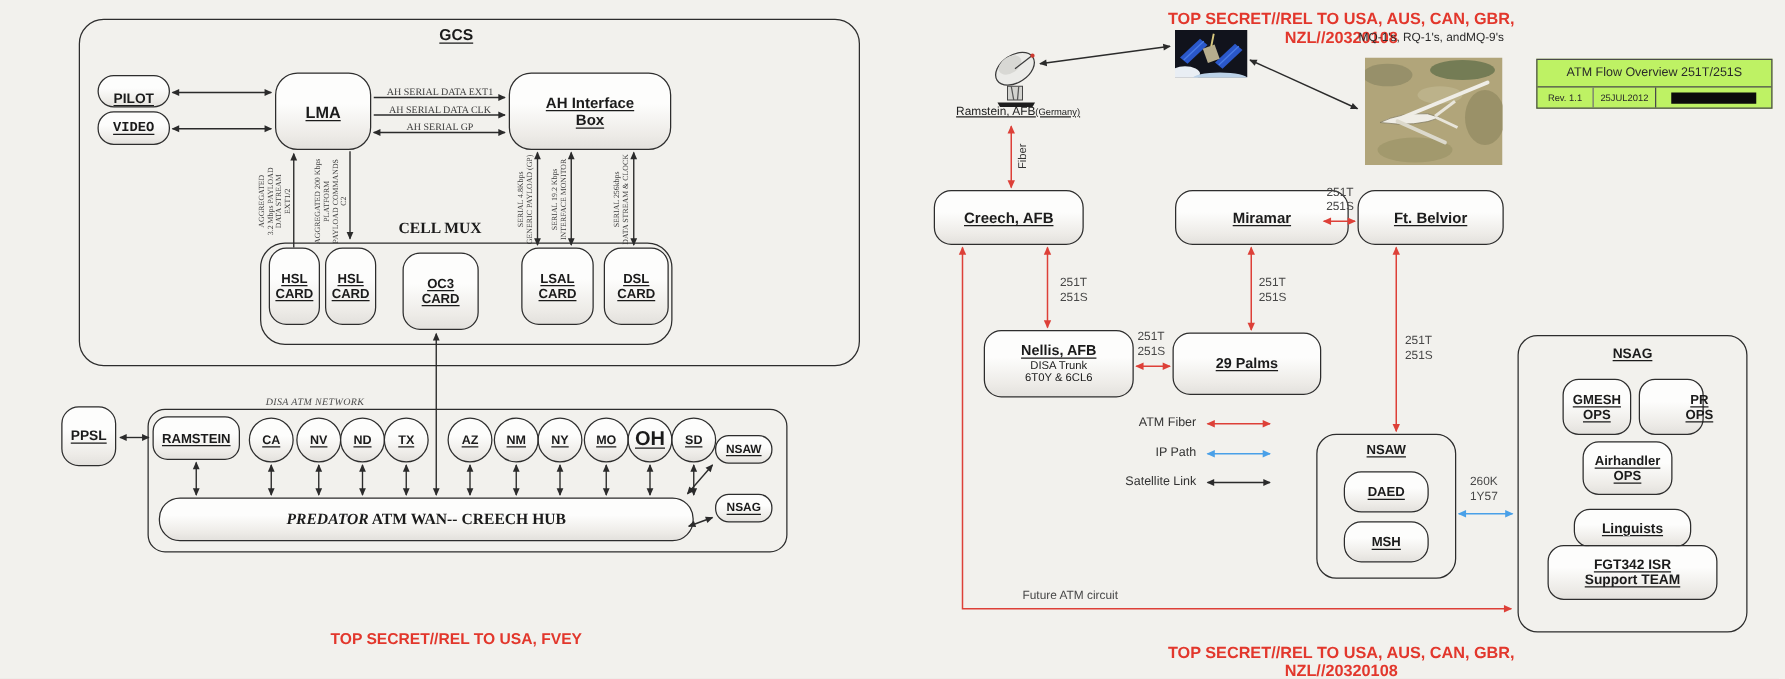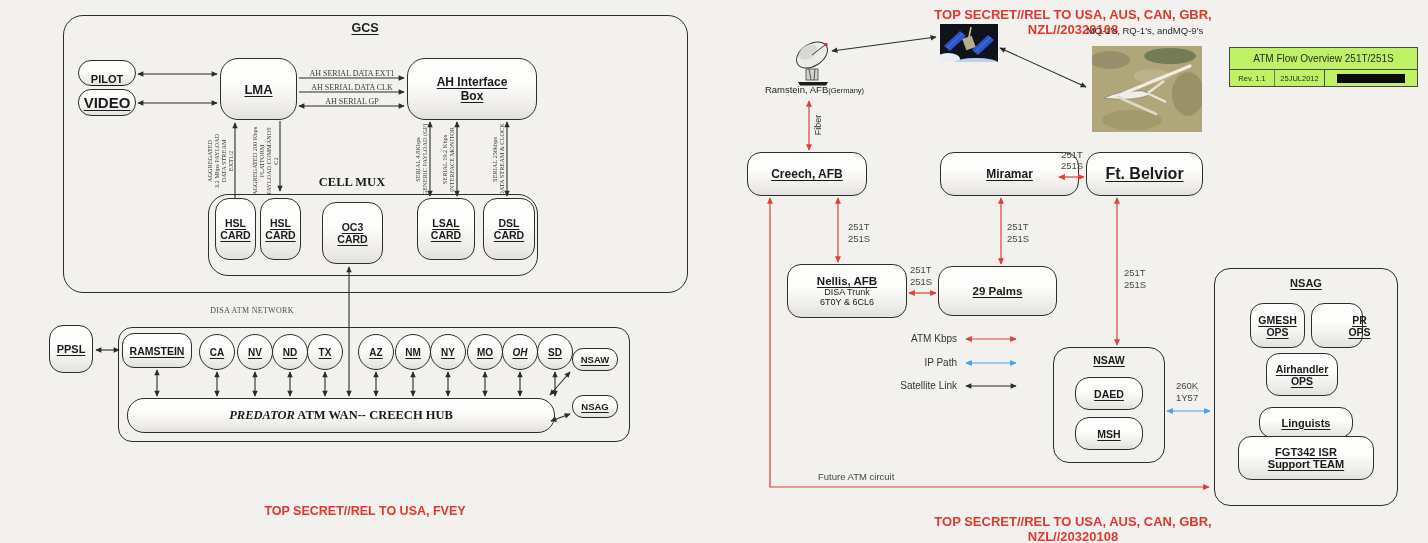--- a/index.html
+++ b/index.html
@@ -32,21 +32,21 @@
 
 <div class="stage">
 
   <div class="frame" style="left:63px;top:15px;width:625px;height:278px;border-radius:20px;"></div>
   <div class="lbl b u ctr" style="left:340px;top:21px;width:50px;font-size:12.5px;">GCS</div>
 
   <div class="node" style="left:78px;top:60px;width:58px;height:26px;border-radius:13px;justify-content:flex-end;">
     <span class="b u" style="font-size:11px;">PILOT</span>
     </div>
   <div class="node" style="left:78px;top:89px;width:58px;height:27px;border-radius:13px;">
-    <span class="b u" style="font-size:15px;">VIDEO</span>
+    <span class="b u" style="font-size:11px;font-family:Liberation Mono, monospace;">VIDEO</span>
     </div>
   <div class="node" style="left:220px;top:58px;width:77px;height:62px;border-radius:18px;">
     <span class="b u" style="font-size:13px;">LMA</span>
     </div>
   <div class="node" style="left:407px;top:58px;width:130px;height:62px;border-radius:18px;">
     <span class="b u ml" style="font-size:12px;">AH Interface
 Box</span>
     </div>
 
   <div class="lbl serif ctr" style="left:282px;top:69px;width:140px;font-size:8px;color:#3c3c3c;">AH SERIAL DATA EXT1</div>
@@ -84,21 +84,21 @@
     </div>
   <div class="node" style="left:417px;top:198px;width:58px;height:62px;border-radius:14px;">
     <span class="b u ml" style="font-size:10.5px;">LSAL
 CARD</span>
     </div>
   <div class="node" style="left:483px;top:198px;width:52px;height:62px;border-radius:14px;justify-content:center;">
     <span class="b u ml" style="font-size:10.5px;">DSL
 CARD</span>
     </div>
 
-  <div class="lbl serif ctr" style="left:207px;top:306px;width:90px;font-size:8px;letter-spacing:.3px;color:#4d4d4d;">DISA ATM NETWORK</div>
+  <div class="lbl serif ctr" style="left:207px;top:317px;width:90px;font-size:8px;letter-spacing:.3px;color:#4d4d4d;font-style:italic;">DISA ATM NETWORK</div>
   <div class="frame" style="left:118px;top:327px;width:512px;height:115px;border-radius:14px;"></div>
 
   <div class="node" style="left:49px;top:325px;width:44px;height:48px;border-radius:14px;">
     <span class="b u" style="font-size:11px;">PPSL</span>
     </div>
   <div class="node" style="left:122px;top:333px;width:70px;height:35px;border-radius:12px;">
     <span class="b u" style="font-size:10.5px;">RAMSTEIN</span>
     </div>
 
   <div class="node circ" style="left:199px;top:334px;width:36px;height:36px;">
@@ -119,21 +119,21 @@
   <div class="node circ" style="left:395px;top:334px;width:36px;height:36px;">
       <span class="b u" style="font-size:10px;">NM</span>
     </div>
   <div class="node circ" style="left:430px;top:334px;width:36px;height:36px;">
       <span class="b u" style="font-size:10px;">NY</span>
     </div>
   <div class="node circ" style="left:467px;top:334px;width:36px;height:36px;">
       <span class="b u" style="font-size:10px;">MO</span>
     </div>
   <div class="node circ" style="left:502px;top:334px;width:36px;height:36px;">
-      <span class="b u" style="font-size:10px;font-style:italic;">OH</span>
+      <span class="b u" style="font-size:16px;">OH</span>
     </div>
   <div class="node circ" style="left:537px;top:334px;width:36px;height:36px;">
       <span class="b u" style="font-size:10px;">SD</span>
     </div>
 
   <div class="node" style="left:127px;top:398px;width:428px;height:35px;border-radius:17px;">
     <span class="serif b" style="font-size:12.5px;"><i>PREDATOR</i><span> ATM WAN-- CREECH HUB</span></span>
     </div>
 
   <div class="node" style="left:572px;top:348px;width:46px;height:23px;border-radius:11px;">
@@ -150,21 +150,21 @@
   <svg style="position:absolute;left:788px;top:40px;" width="50" height="46" viewBox="0 0 50 46">
     <path d="M10,42 L40,42 L38,45.5 L12,45.5 Z" fill="#1d1d1d"></path>
     <rect x="18" y="29" width="12" height="11" fill="#d3d3cf" stroke="#444" stroke-width="0.8"></rect>
     <line x1="21" y1="29" x2="23" y2="40" stroke="#555" stroke-width="1"></line>
     <line x1="27" y1="29" x2="26" y2="40" stroke="#555" stroke-width="1"></line>
     <ellipse cx="24" cy="15" rx="17" ry="11" fill="#ebebe8" stroke="#3a3a3a" stroke-width="1" transform="rotate(-33 24 15)"></ellipse>
     <ellipse cx="20" cy="12" rx="10" ry="6.5" fill="#d8d8d4" transform="rotate(-33 20 12)"></ellipse>
     <line x1="37" y1="5" x2="24" y2="15" stroke="#3a3a3a" stroke-width="1"></line>
     <circle cx="38" cy="4.5" r="1.7" fill="#cc3a30"></circle>
   </svg>
-  <div class="lbl ctr" style="left:752px;top:85px;width:125px;font-size:9.5px;color:#222;">
+  <div class="lbl ctr" style="left:752px;top:85px;width:125px;font-size:9.5px;color:#222;text-decoration:underline;">
     <span>Ramstein, AFB</span><span style="font-size:7.5px;">(Germany)</span></div>
   <div class="lbl ctr vrot" style="left:799px;top:119px;width:40px;height:12px;font-size:9px;color:#333;">Fiber</div>
 
   <svg style="position:absolute;left:940px;top:24px;" width="58" height="38" viewBox="0 0 58 38">
     <rect width="58" height="38" fill="#11131c"></rect>
     <polygon points="4,22 20,7 26,12 10,27" fill="#2a57c9"></polygon>
     <polygon points="32,26 48,11 54,16 38,31" fill="#2a57c9"></polygon>
     <line x1="7" y1="24" x2="23" y2="9" stroke="#4b7de8" stroke-width="1"></line>
     <line x1="35" y1="28" x2="51" y2="13" stroke="#4b7de8" stroke-width="1"></line>
     <rect x="24" y="13" width="10" height="12" fill="#b7ad8d" transform="rotate(-20 29 19)"></rect>
@@ -199,21 +199,21 @@
     </div>
   </div>
 
   <div class="node" style="left:747px;top:152px;width:120px;height:44px;border-radius:14px;">
     <span class="b u" style="font-size:12px;">Creech, AFB</span>
     </div>
   <div class="node" style="left:940px;top:152px;width:139px;height:44px;border-radius:14px;">
     <span class="b u" style="font-size:12px;">Miramar</span>
     </div>
   <div class="node" style="left:1086px;top:152px;width:117px;height:44px;border-radius:14px;">
-    <span class="b u" style="font-size:16px;text-align:right;">Ft. Belvior</span>
+    <span class="b u" style="font-size:12px;text-align:right;">Ft. Belvior</span>
     </div>
 
   <div class="lbl gray ctr" style="left:1058px;top:149px;width:28px;font-size:9.5px;line-height:11px;">
     <span style="display:block;">251T</span>
     <span style="display:block;">251S</span>
     </div>
   <div class="lbl gray" style="left:848px;top:221px;width:30px;font-size:9.5px;line-height:12px;">
     <span style="display:block;">251T</span>
     <span style="display:block;">251S</span>
     </div>
@@ -232,21 +232,21 @@
 
   <div class="node" style="left:787px;top:264px;width:120px;height:54px;border-radius:14px;">
     <span class="b u" style="font-size:11.5px;">Nellis, AFB</span>
     <span style="font-size:9px;">DISA Trunk</span>
     <span style="font-size:9px;">6T0Y &amp; 6CL6</span>
     </div>
   <div class="node" style="left:938px;top:266px;width:119px;height:50px;border-radius:14px;">
     <span class="b u" style="font-size:11.5px;">29 Palms</span>
     </div>
 
-  <div class="lbl" style="left:852px;top:333px;width:105px;font-size:10px;color:#333;text-align:right;">ATM Kbps</div>
+  <div class="lbl" style="left:852px;top:333px;width:105px;font-size:10px;color:#333;text-align:right;">ATM Fiber</div>
   <div class="lbl" style="left:852px;top:357px;width:105px;font-size:10px;color:#333;text-align:right;">IP Path</div>
   <div class="lbl" style="left:852px;top:380px;width:105px;font-size:10px;color:#333;text-align:right;">Satellite Link</div>
 
   <div class="frame" style="left:1053px;top:347px;width:112px;height:116px;border-radius:16px;"></div>
   <div class="lbl b u ctr" style="left:1053px;top:354px;width:112px;font-size:10.5px;">NSAW</div>
   <div class="node" style="left:1075px;top:377px;width:68px;height:33px;border-radius:14px;">
     <span class="b u" style="font-size:10.5px;">DAED</span>
     </div>
   <div class="node" style="left:1075px;top:417px;width:68px;height:33px;border-radius:14px;">
     <span class="b u" style="font-size:10.5px;">MSH</span>

